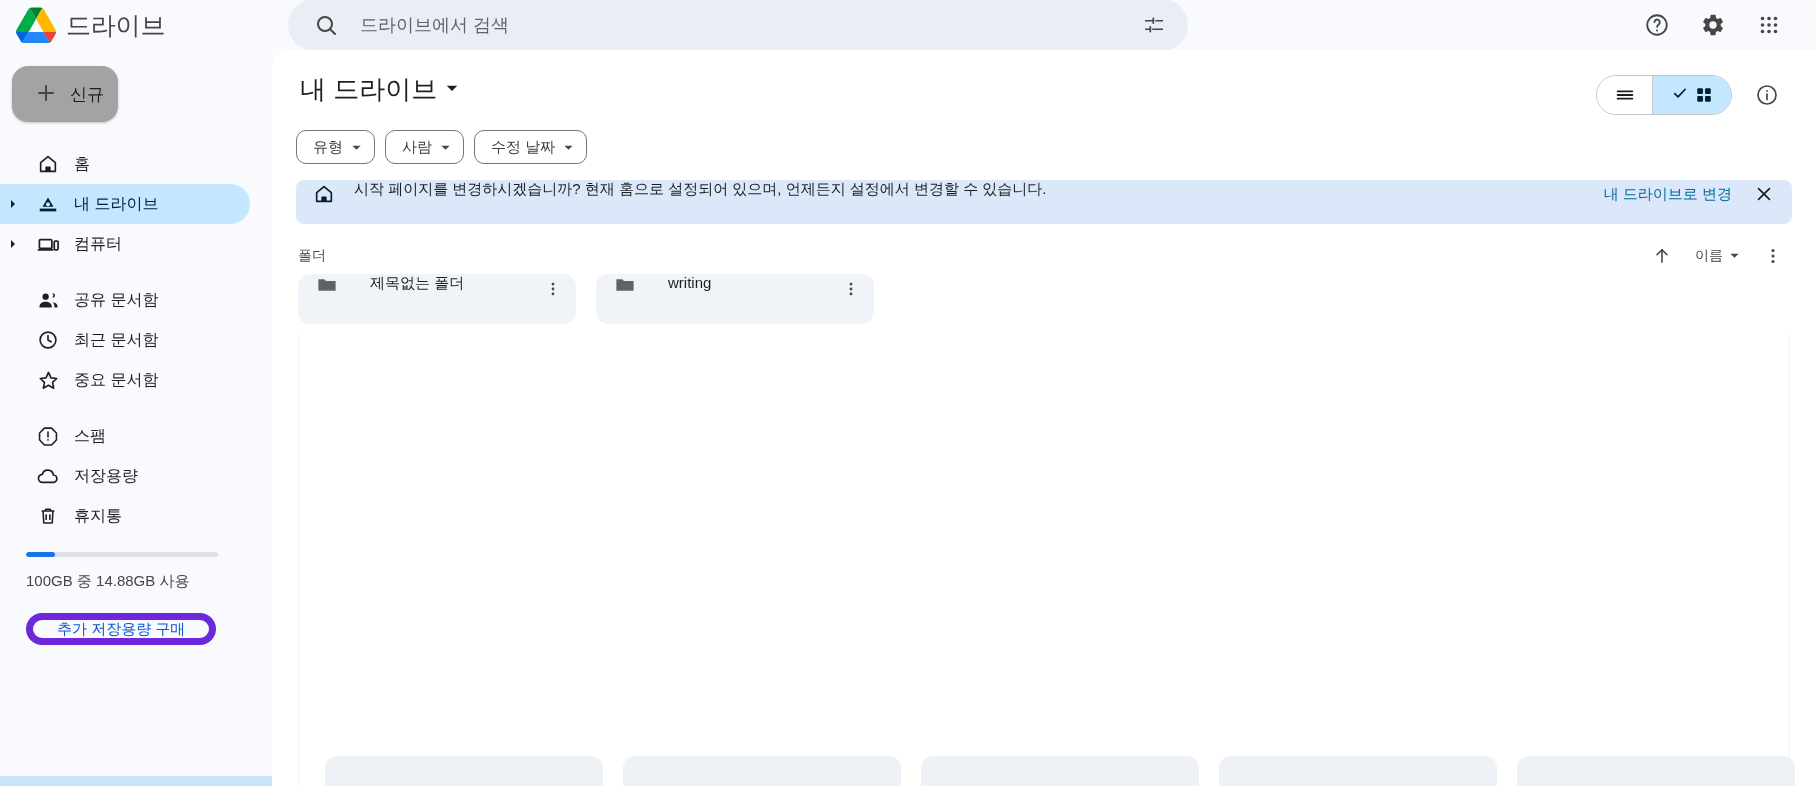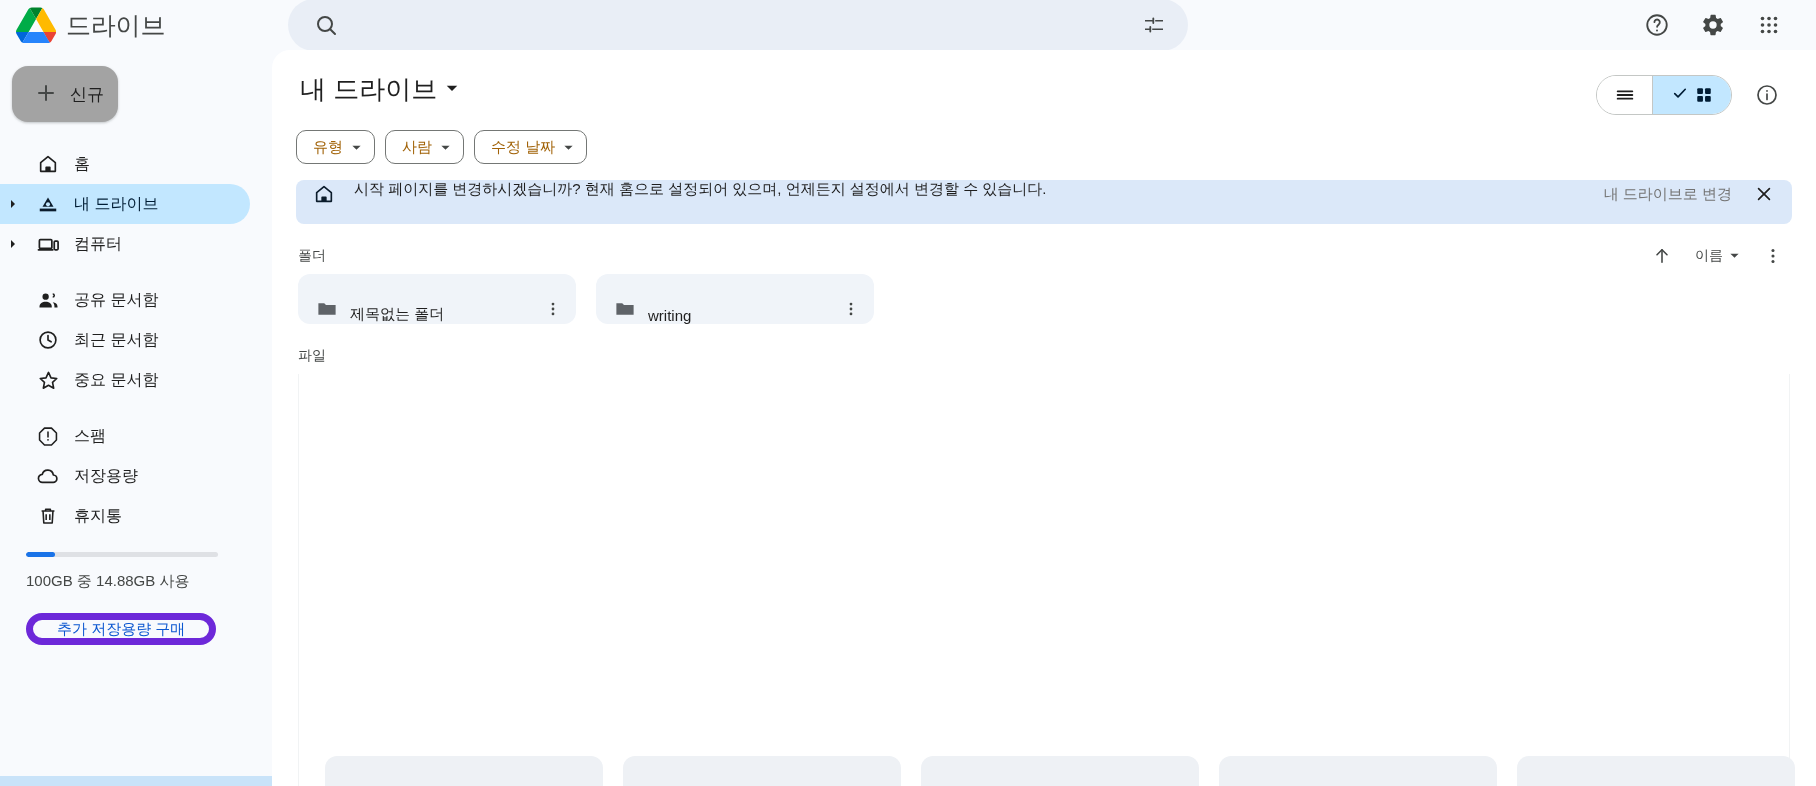--- a/index.html
+++ b/index.html
@@ -108,48 +108,48 @@
     width: 56px; display: flex; align-items: center; justify-content: center;
     cursor: pointer; background: #fff;
   }
   .view-seg.list { border-right: 1px solid #c4c7c5; }
   .view-seg.grid { width: 78px; background: #c2e7ff; gap: 6px; }
 
   .filters { display: flex; gap: 10px; padding: 12px 0 0 24px; }
   .chip {
     height: 34px; padding: 0 12px 0 16px; border: 1px solid #747775; border-radius: 10px;
     background: transparent; display: flex; align-items: center; gap: 8px;
-    font-size: 15px; color: #a16207; cursor: pointer; font-family: inherit;
+    font-size: 15px; color: #404040; cursor: pointer; font-family: inherit;
   }
 
   
   .banner {
     margin: 16px 24px 0 24px; height: 44px; background: #dbe8f9; border-radius: 8px;
     display: flex; align-items: flex-start; padding: 0 14px 0 14px; gap: 16px;
   }
   .banner-icon { width: 28px; height: 28px; display: flex; align-items: center; justify-content: center; flex: 0 0 28px; }
   .banner-text { font-size: 15px; color: #1f1f1f; white-space: nowrap; }
   .banner-actions { margin-left: auto; display: flex; align-items: center; gap: 18px; }
-  .banner-link { font-size: 15px; color: #737373; cursor: pointer; text-decoration: none; }
+  .banner-link { font-size: 15px; color: #0369a1; cursor: pointer; text-decoration: none; }
   .banner-close { width: 28px; height: 28px; border: none; background: transparent; cursor: pointer; display:flex; align-items:center; justify-content:center; border-radius: 50%; }
 
   
   .section-head {
     display: flex; align-items: center; padding: 24px 26px 0 26px; height: 40px;
   }
   .section-title { font-size: 14px; color: #444746; font-weight: 500; }
   .section-tools { margin-left: auto; display: flex; align-items: center; gap: 8px; }
   .sort-btn { display: flex; align-items: center; gap: 6px; cursor: pointer; background: transparent; border: none; font-family: inherit; font-size: 14px; color: #444746; padding: 6px 8px; border-radius: 8px; }
   .tool-icon-btn { width: 34px; height: 34px; border: none; background: transparent; border-radius: 50%; display:flex; align-items:center; justify-content:center; cursor: pointer; }
 
   
   .folder-grid { display: flex; gap: 20px; padding: 10px 26px 0 26px; flex-wrap: wrap; }
   .folder-card {
     width: 278px; height: 50px; background: #f0f4f9; border-radius: 12px;
-    display: flex; align-items: flex-end; padding: 0 8px 0 18px; gap: 12px; cursor: pointer;
+    display: flex; align-items: flex-start; padding: 0 8px 0 18px; gap: 32px; cursor: pointer;
   }
   .folder-name { font-size: 15px; color: #1f1f1f; flex: 1; overflow: hidden; text-overflow: ellipsis; white-space: nowrap; }
   .kebab { width: 30px; height: 30px; border: none; background: transparent; border-radius: 50%; display:flex; align-items:center; justify-content:center; cursor: pointer; }
 
   
   .file-area {
     margin: 10px 26px 0 26px; flex: 1; background: #fff;
     border-left: 1px solid #f1f3f4; border-right: 1px solid #f1f3f4;
     min-height: 0; position: relative;
   }
@@ -178,20 +178,21 @@
     </div>
 
     <div class="searchwrap">
       <div class="searchbar">
         <span class="icon-btn">
           <svg width="24" height="24" viewBox="0 0 24 24" fill="none" stroke="#444746" stroke-width="2">
             <circle cx="11" cy="11" r="7"></circle>
               <line x1="16.2" y1="16.2" x2="21" y2="21" stroke-linecap="round"></line>
           </svg>
         </span>
+        <input class="search-input" type="text" value="" placeholder="드라이브에서 검색" style="">
         <span class="icon-btn tune-btn">
           <svg width="24" height="24" viewBox="0 0 24 24" fill="#444746">
             <path d="M3 7h8v1.6H3zM13.2 7H21v1.6h-7.8zM3 15.4h5v1.6H3zM10.2 15.4H21v1.6H10.2z"></path>
             <rect x="10.4" y="4.6" width="1.8" height="6.4" rx=".9"></rect>
             <rect x="7.4" y="13" width="1.8" height="6.4" rx=".9"></rect>
           </svg>
         </span>
       </div>
     </div>
 
@@ -510,23 +511,20 @@
           <button class="kebab" aria-label="더보기">
             <svg width="18" height="18" viewBox="0 0 24 24" fill="#444746">
               <circle cx="12" cy="5.4" r="1.85"></circle>
                 <circle cx="12" cy="12" r="1.85"></circle>
                 <circle cx="12" cy="18.6" r="1.85"></circle>
             </svg>
           </button>
         </div>
       </div>
 
-      <div class="section-head">
-        <span class="section-title">파일</span>
-      </div>
 
       <div class="file-area">
         <div class="skeleton-row" id="skeleton-row">
             <div class="skeleton-card"></div>
             <div class="skeleton-card"></div>
             <div class="skeleton-card"></div>
             <div class="skeleton-card"></div>
             <div class="skeleton-card"></div>
           </div>
       </div>

